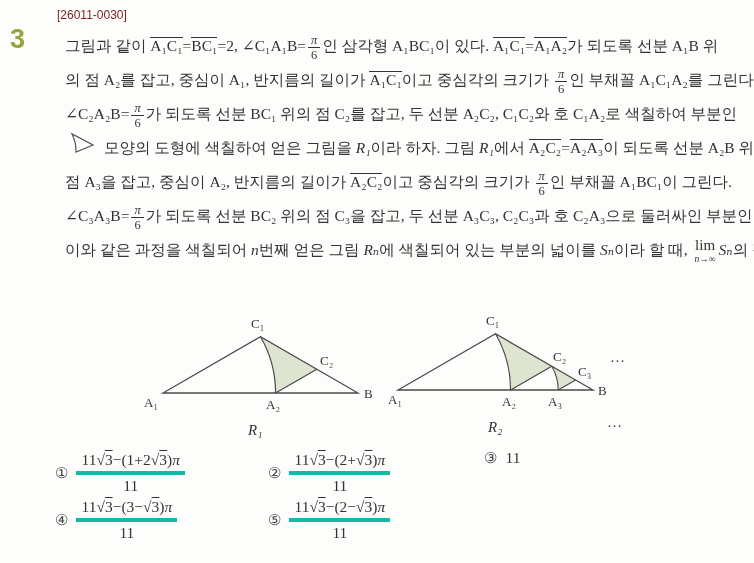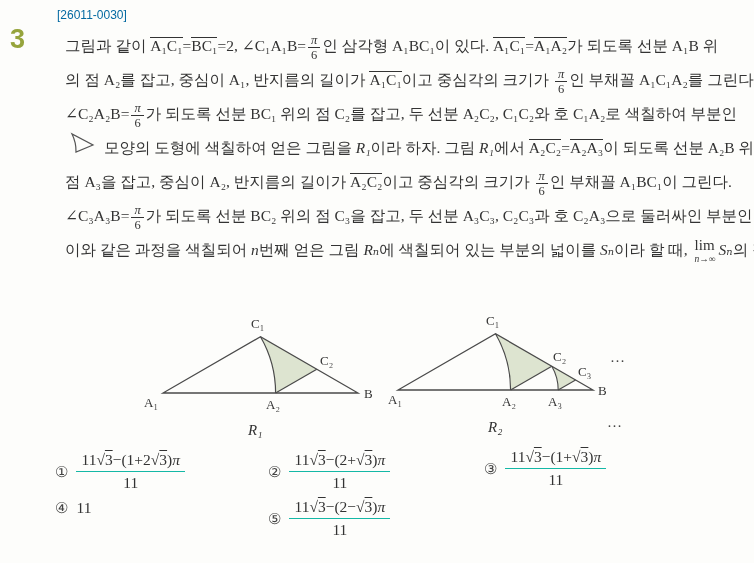--- a/index.html
+++ b/index.html
@@ -1,40 +1,40 @@
 <!DOCTYPE html>
 <html><head>
 <meta charset="utf-8">
 <style>
   html,body{margin:0;padding:0;background:#e8e8e8}
   #page{position:relative;width:754px;height:563px;background:#fdfdfb;overflow:hidden;
         font-family:"Liberation Serif","DejaVu Serif",serif;color:#333}
   #code{position:absolute;left:57px;top:8px;font-family:"Liberation Sans","DejaVu Sans",sans-serif;
-        font-size:12px;color:#0369a1}
+        font-size:12px;color:#7f1d1d}
   #qnum{position:absolute;left:10px;top:24px;font-family:"Liberation Sans","DejaVu Sans",sans-serif;
         font-size:27px;font-weight:bold;color:#96a43c}
   #problem-lines{position:absolute;left:65px;top:29px;width:695px}
   .pline{height:34px;line-height:34px;white-space:nowrap;font-size:15.5px}
   .ol{display:inline-block;border-top:1px solid #333;line-height:1.06;vertical-align:baseline}
   .it{font-style:italic}
   .frac{display:inline-flex;flex-direction:column;align-items:center;font-size:12.5px;
         line-height:1.15;margin:0 2px;vertical-align:middle}
   .fn{font-style:italic;border-bottom:1px solid #333;padding:0 3px}
-  .lim{display:inline-flex;flex-direction:column;line-height:1;
+  .lim{display:inline-flex;flex-direction:column;align-items:center;line-height:1;
        margin:0 3px;vertical-align:middle;font-size:15px}
   .lu{font-size:9.5px;font-style:italic;margin-top:2px}
   .shape{display:inline-block;vertical-align:middle;margin-right:5px}
   .fig{position:absolute}
   .fig text{font-size:13px;fill:#333}
   .fig .cap{font-size:15px;font-style:italic}
   .ell{position:absolute;font-size:15px;color:#444;letter-spacing:1px}
   .choice{position:absolute;display:flex;align-items:center;gap:8px;font-size:15.5px}
   .marker{font-size:15px;color:#444}
   .cfrac{display:inline-flex;flex-direction:column;align-items:center;line-height:1.3}
-  .cnum{border-bottom:1px solid #14b8a6;padding:0 5px 1px}
+  .cnum{border-bottom:4px solid #14b8a6;padding:0 5px 1px}
   .cden{padding-top:1px}
   .radi{text-decoration:overline}
   .c1{left:55px;top:450px}.c2{left:268px;top:450px}.c3{left:484px;top:447px}
   .c4{left:55px;top:497px}.c5{left:268px;top:497px}
 </style>
 </head>
 <body>
 
 <div id="page">
 
@@ -120,27 +120,27 @@
       <div class="choice c2">
         <span class="marker">②</span>
         <span class="cfrac">
           <span class="cnum">11<span>√<span class="radi">3</span></span>−(2+<span>√<span class="radi">3</span></span>)<span class="it">π</span></span>
           <span class="cden">11</span>
         </span>
       </div>
       <div class="choice c3">
         <span class="marker">③</span>
         <span class="cfrac">
-          <span class="cnum">11<span>√<span class="radi">3</span></span>−(1+<span>√<span class="radi">3</span></span>)<span class="it">π</span></span>
           <span class="cden">11</span>
         </span>
       </div>
       <div class="choice c4">
         <span class="marker">④</span>
         <span class="cfrac">
+          <span class="cnum">11<span>√<span class="radi">3</span></span>−(3−<span>√<span class="radi">3</span></span>)<span class="it">π</span></span>
           <span class="cden">11</span>
         </span>
       </div>
       <div class="choice c5">
         <span class="marker">⑤</span>
         <span class="cfrac">
           <span class="cnum">11<span>√<span class="radi">3</span></span>−(2−<span>√<span class="radi">3</span></span>)<span class="it">π</span></span>
           <span class="cden">11</span>
         </span>
       </div>

